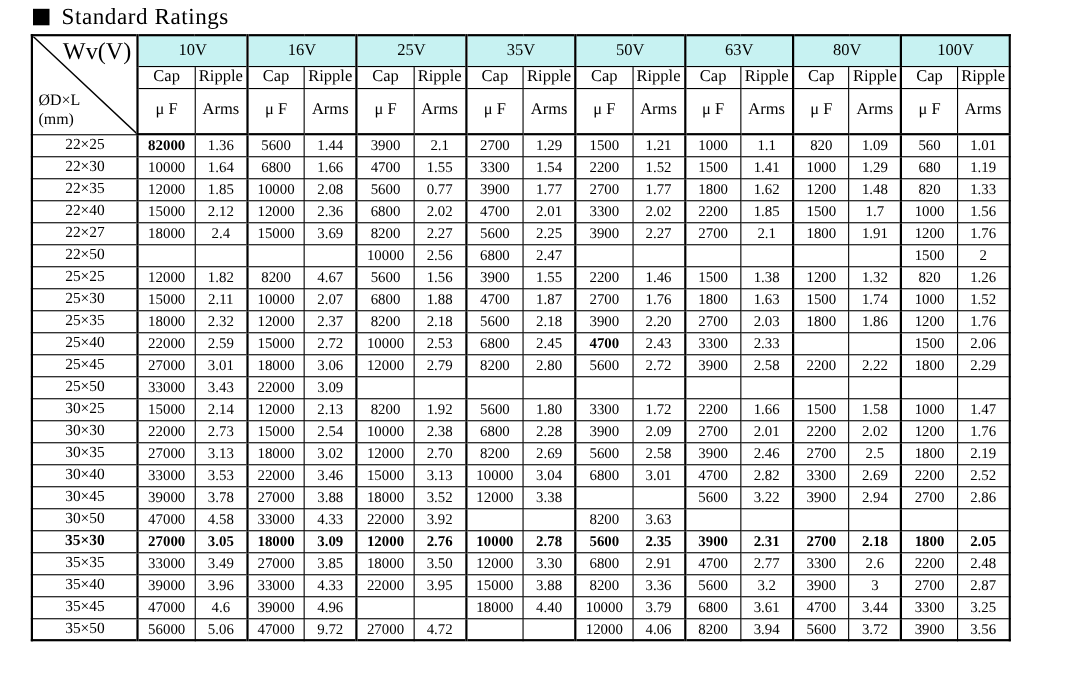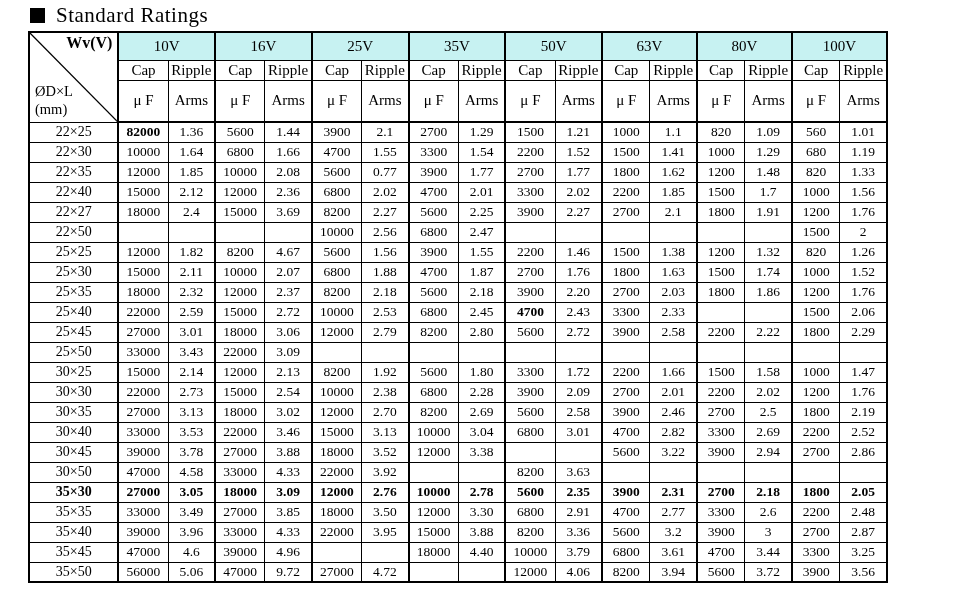--- a/index.html
+++ b/index.html
@@ -1,36 +1,36 @@
 <!DOCTYPE html>
 <html><head>
 <meta charset="utf-8">
 <style>
   html,body{margin:0;padding:0;background:#ffffff;}
   body{width:980px;height:612px;font-family:"Liberation Serif","DejaVu Serif",serif;color:#000;}
-  .page{position:relative;width:888px;height:612px;overflow:hidden;}
+  .page{position:relative;width:888px;height:612px;overflow:hidden;padding-left:31px;}
   .title-row{position:absolute;left:30px;top:3px;display:flex;align-items:center;gap:11px;}
   .bullet{width:15px;height:15px;background:#000;display:inline-block;}
   .title-text{font-size:21px;letter-spacing:0.5px;}
   table.ratings{position:absolute;left:28px;top:31px;border-collapse:collapse;table-layout:fixed;border:2px solid #000;}
   table.ratings td, table.ratings th{border:1px solid #000;padding:0;text-align:center;vertical-align:middle;white-space:nowrap;overflow:hidden;font-weight:normal;}
   tr.vrow{height:28px;}
   tr.crrow{height:20px;}
   tr.unitrow{height:42px;}
   tbody tr{height:20px;}
   th.vhead{font-size:15px;}
   th.subhead{font-size:15px;}
   th.unit{font-size:15px;}
   td.size-cell{font-size:14px;}
   td.num{font-size:13.5px;}
   .grp{border-left:2px solid #000 !important;}
   .hdr-bottom{border-bottom:2px solid #000 !important;}
   .bold{font-weight:bold !important;}
   td.corner{position:relative;width:106px;padding:0;}
-  .corner-top{position:absolute;top:1px;right:5px;font-size:16px;font-weight:bold;}
+  .corner-top{position:absolute;top:1px;right:5px;font-size:22px;}
   .corner-bottom{position:absolute;left:5px;bottom:3px;font-size:14.5px;text-align:left;line-height:1.25;}
   .diag{position:absolute;left:0;top:0;width:100%;height:100%;}
 </style>
 </head>
 <body>
 
 <div class="page">
 
   <div class="title-row">
     <span class="bullet"></span>

